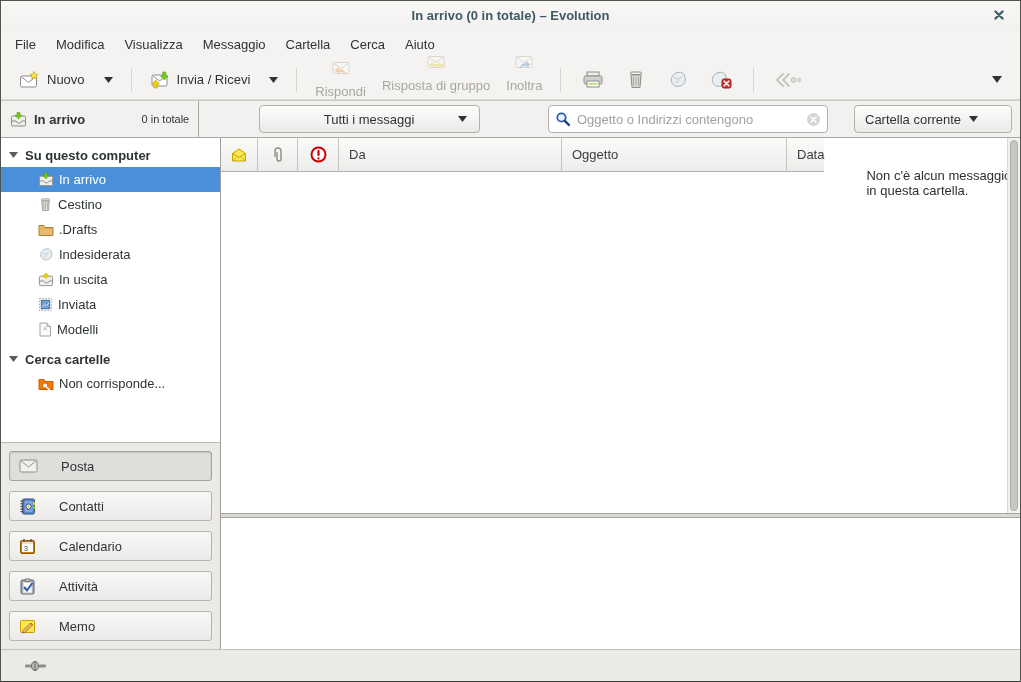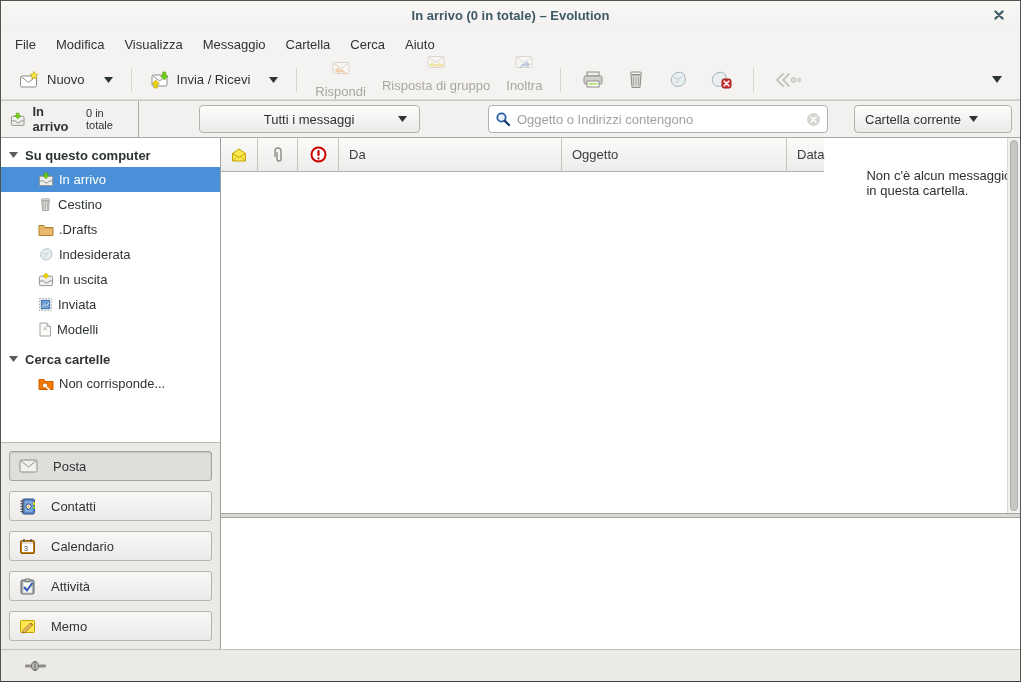--- a/index.html
+++ b/index.html
@@ -42,40 +42,40 @@
   .fb-left .fcount { margin-left:auto; font-size:11px; color:#2e3436; }
   .fb-main { flex:1; display:flex; align-items:center; padding:0 8px; gap:8px; }
   .fb-label { font-size:13px; color:#2e3436;margin-top:48px; }
   .combo { height:28px; border:1px solid #b3b1ad; border-radius:4px;
            background:linear-gradient(#fdfdfc,#ebeae8);
            display:flex; align-items:center; font-size:13px; color:#2e3436;
            padding:0 10px; position:relative; }
   .combo.show-combo { width:221px; justify-content:center; }
   .combo.show-combo .arrow { position:absolute; right:12px; }
   .combo.scope-combo { width:158px; gap:8px; }
-  .search-entry { width:340px; height:28px; background:#fff; border:1px solid #b3b1ad; border-radius:4px;
+  .search-entry { width:280px; height:28px; background:#fff; border:1px solid #b3b1ad; border-radius:4px;
                   display:flex; align-items:center; padding:0 6px; gap:6px; }
   .search-entry input { flex:1; border:none; outline:none; font-size:13px; color:#2e3436; background:transparent;
                         font-family:"Liberation Sans", sans-serif; }
   .search-entry input::placeholder { color:#a3a19d; }
 
   
   .content { position:absolute; left:0; top:137px; right:0; height:511px; display:flex; }
 
   .sidebar { width:220px; border-right:1px solid #a29f9b; display:flex; flex-direction:column; background:#eceae7; }
   .tree { background:#fff; height:310px; border-bottom:1px solid #b9b7b3; padding-top:5px; overflow:hidden; }
   .tgroup { display:flex; align-items:center; height:24px; padding-left:8px; gap:7px;
             font-size:13px; font-weight:bold; color:#2e3436; }
   .trow { display:flex; align-items:center; height:25px; padding-left:37px; gap:5px;
           font-size:13px; color:#2e3436; }
   .trow.selected { background:#4a90d9; color:#fff; }
   .switcher { flex:1; padding:8px; display:flex; flex-direction:column; gap:10px; }
   .sw-btn { height:30px; border:1px solid #b4b2ae; border-radius:3px;
             background:linear-gradient(#f8f7f6,#ecebe9);
-            display:flex; align-items:center; gap:15px; padding:12px 9px; font-size:13px; color:#2e3436; }
+            display:flex; align-items:center; gap:23px; padding:12px 9px; font-size:13px; color:#2e3436; }
   .sw-btn.active { background:#e0deda; border-color:#a4a29e; box-shadow:inset 0 1px 2px rgba(0,0,0,.12); }
 
   .main { flex:1; display:flex; flex-direction:column; background:#fff; }
   .list-area { height:375px; display:flex; flex-direction:row; position:relative; }
   .list-header { display:flex; height:34px; margin-right:13px; }
   .hcell { background:linear-gradient(#fbfbfa,#ececea); border-right:1px solid #c6c4c0;
            border-bottom:1px solid #b2b0ac; display:flex; align-items:center;
            font-size:13px; color:#3c3c3c; padding-left:10px; }
   .hcell.icon-col { justify-content:center; padding:0; }
   .c-read { width:37px; } .c-attach { width:40px; } .c-prio { width:41px; }

